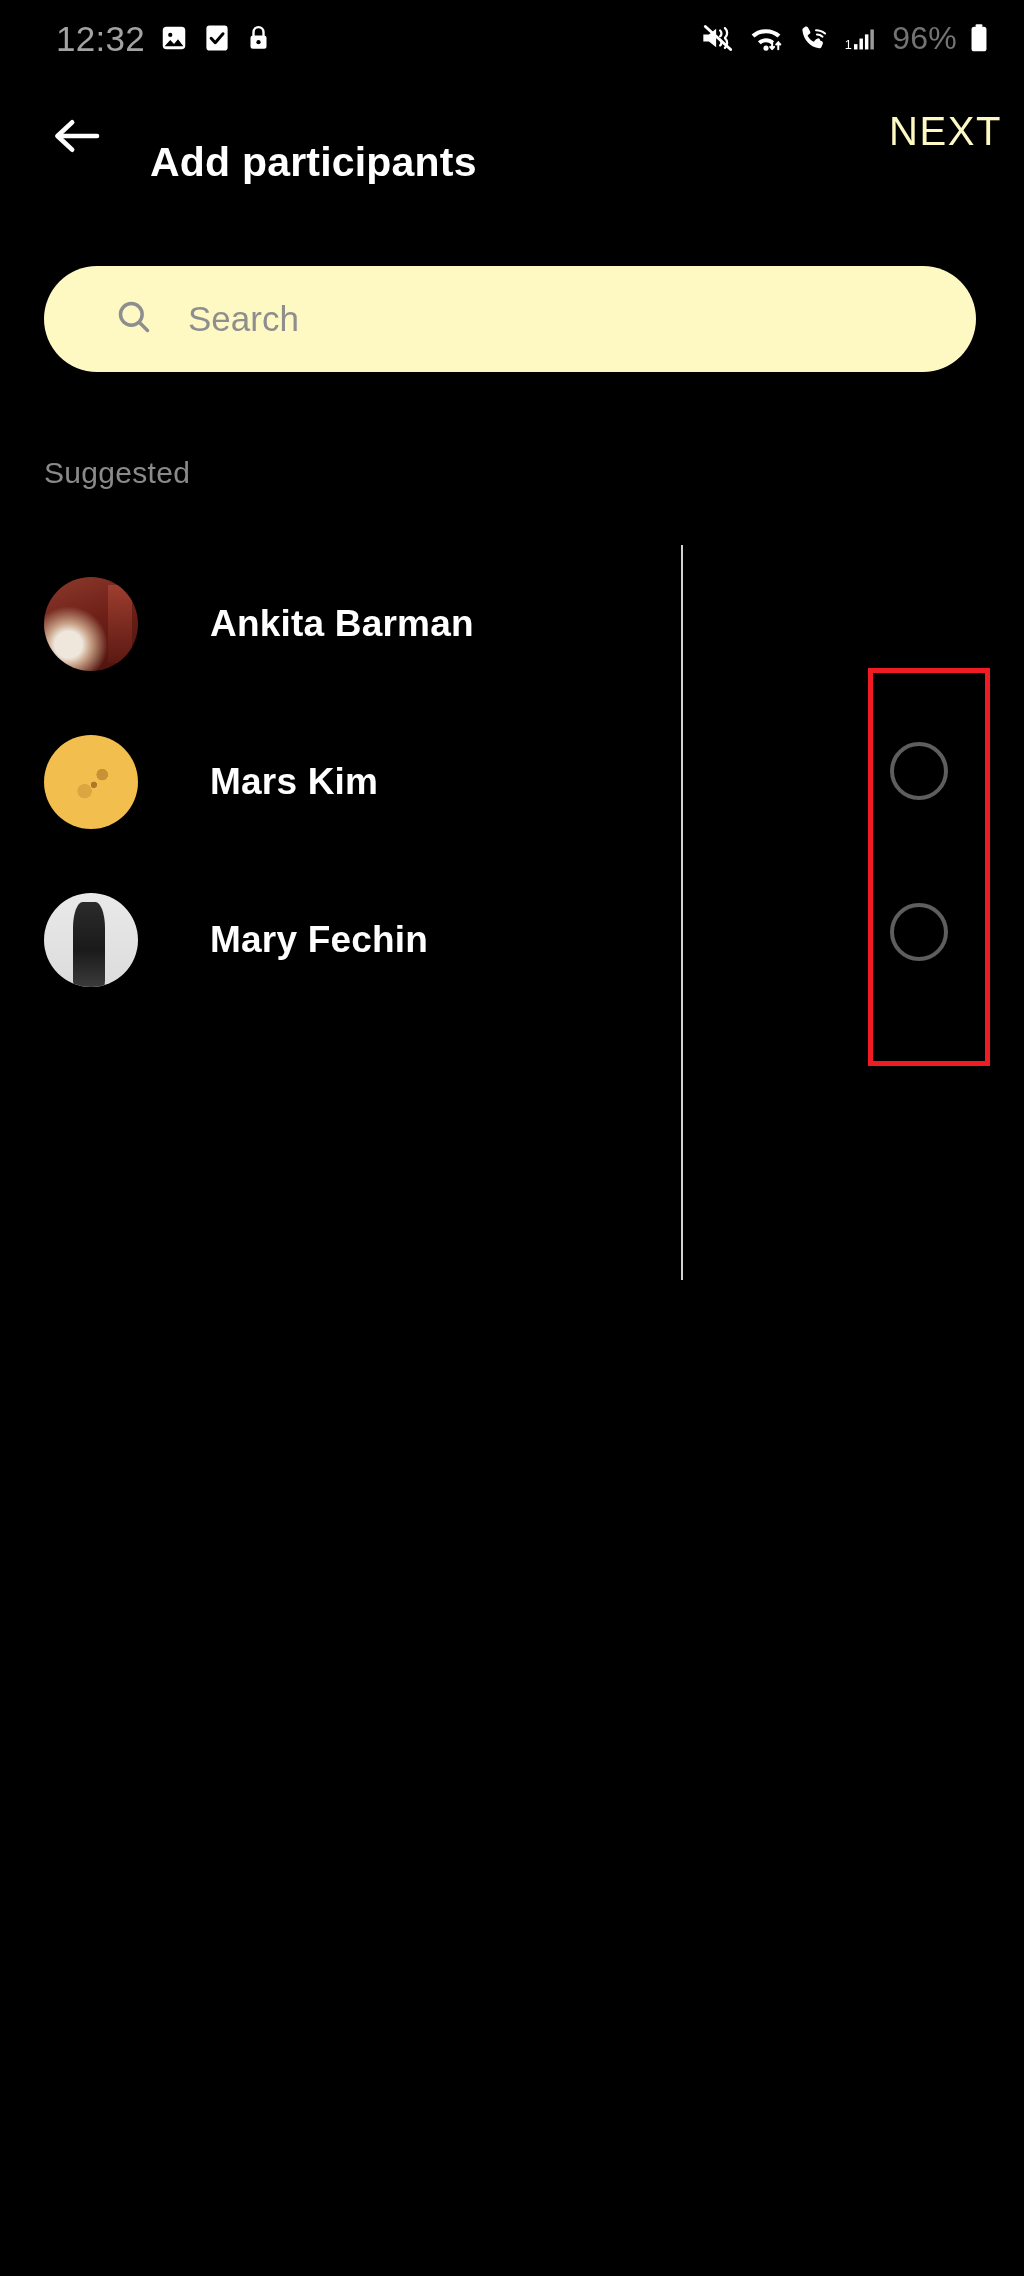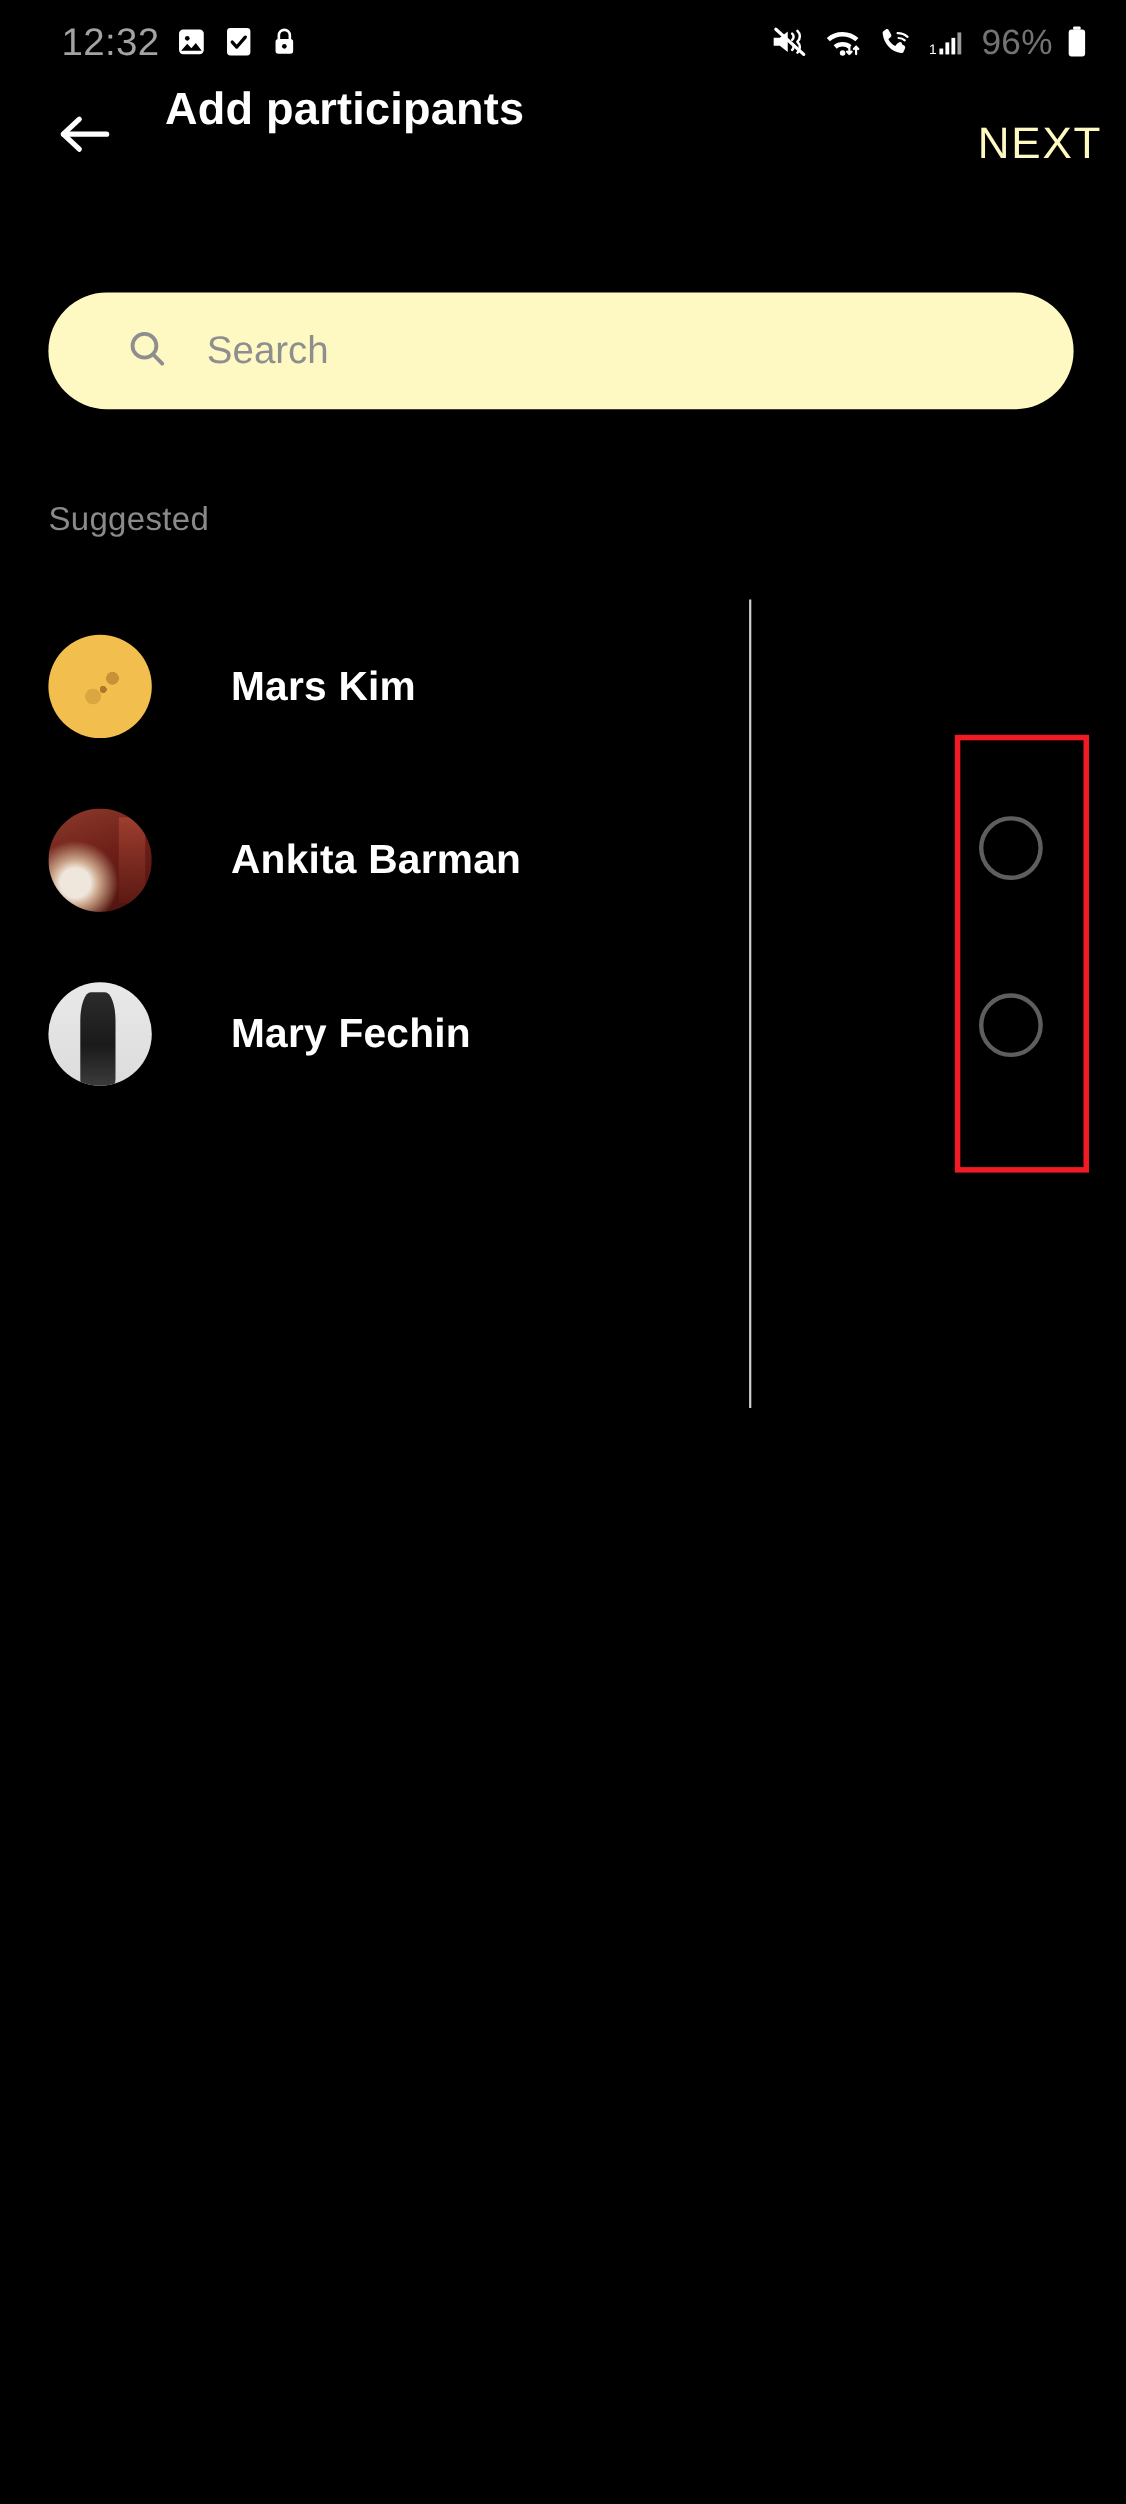--- a/index.html
+++ b/index.html
@@ -32,21 +32,21 @@
   .sb-icon { display:flex; align-items:center; justify-content:center; }
   .battery-pct {
     color:#737373; font-size:32px; font-weight:500;
     letter-spacing:0.2px; margin-left:4px;
   }
 
   
   .app-bar {
     position:absolute; top:76px; left:0;
     width:1024px; height:110px;
-    display:flex; align-items:flex-start;
+    display:flex; align-items:flex-end;
   }
   .back-btn {
     width:96px; height:96px;
     margin-left:28px;
     display:flex; align-items:center; justify-content:center;
     border-radius:50%;
   }
   .app-title {
     color:#ffffff;
     font-size:41px;
@@ -285,27 +285,27 @@
       </span>
       <span class="search-placeholder">Search</span>
     </div>
   </div>
 
   <div class="section-label">Suggested</div>
 
   <div class="contact-list">
 
     <div class="contact-row">
+      <div class="avatar avatar-b"></div>
+      <div class="contact-name">Ankita Barman</div>
+    </div>
+
+    <div class="contact-row">
       <div class="avatar avatar-a"></div>
       <div class="contact-name">Mars Kim</div>
-    </div>
-
-    <div class="contact-row">
-      <div class="avatar avatar-b"></div>
-      <div class="contact-name">Ankita Barman</div>
     </div>
 
     <div class="contact-row">
       <div class="avatar avatar-c"></div>
       <div class="contact-name">Mary Fechin</div>
     </div>
 
   </div>
 
   <div class="v-divider"></div>

